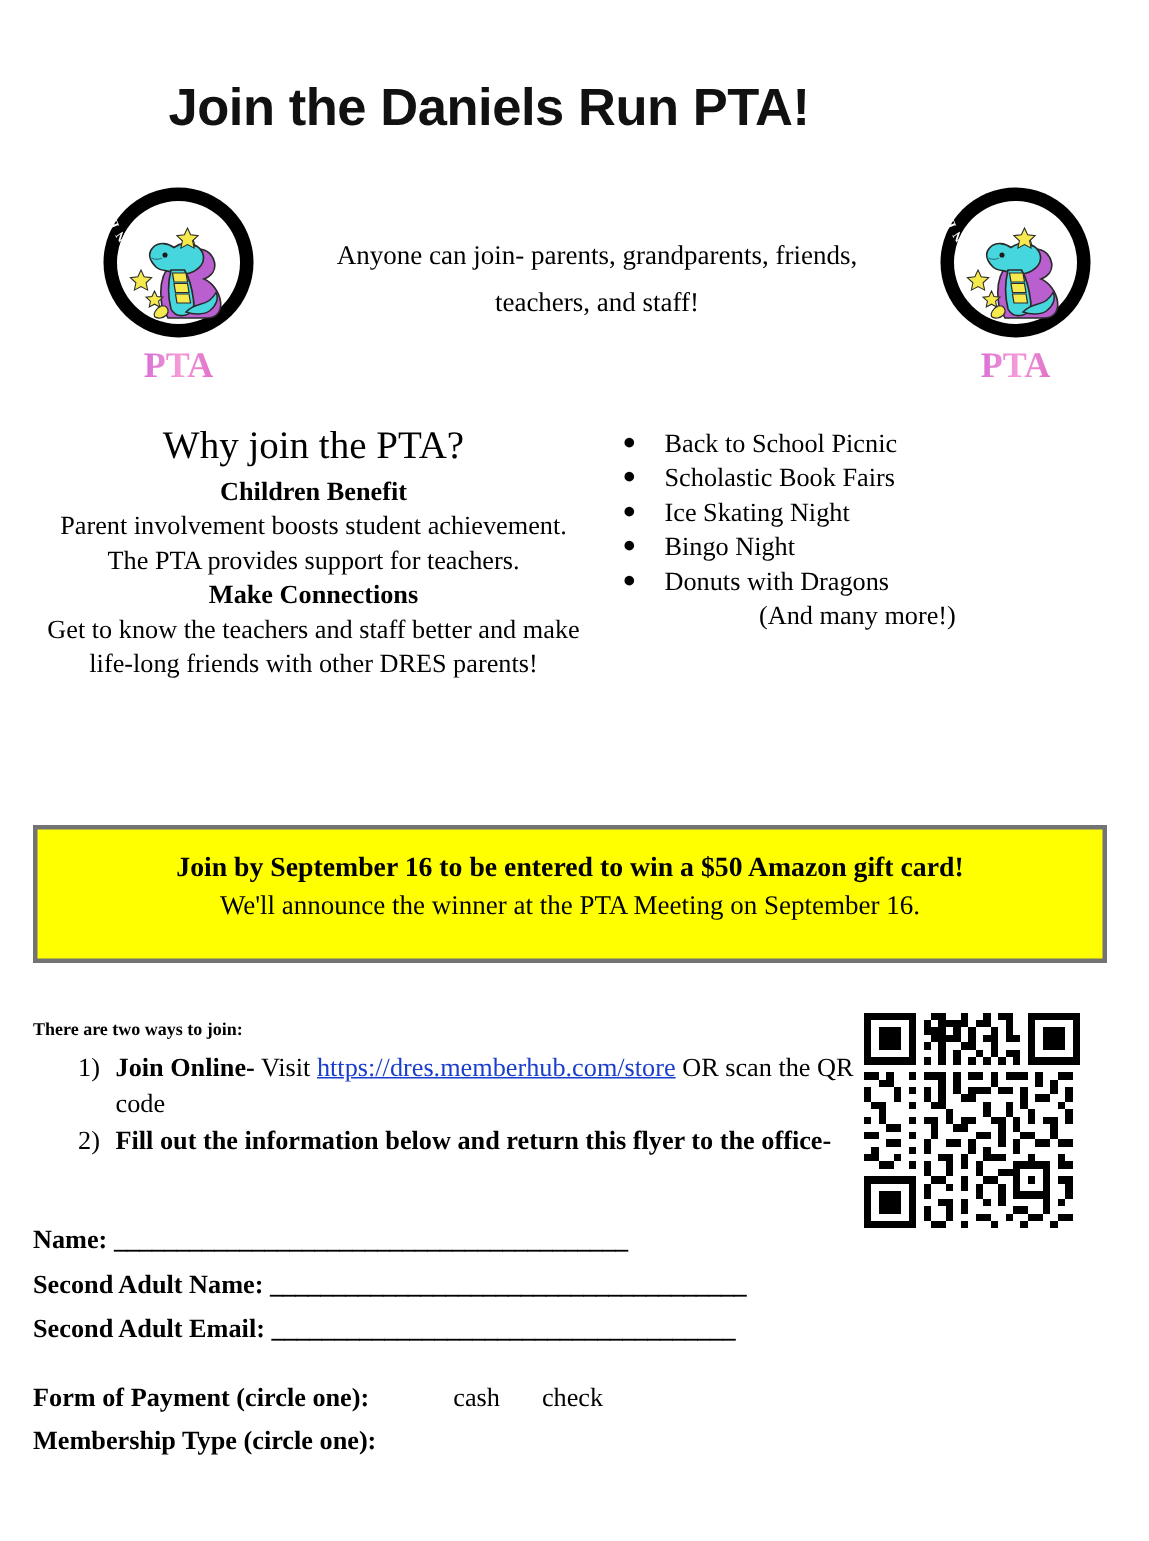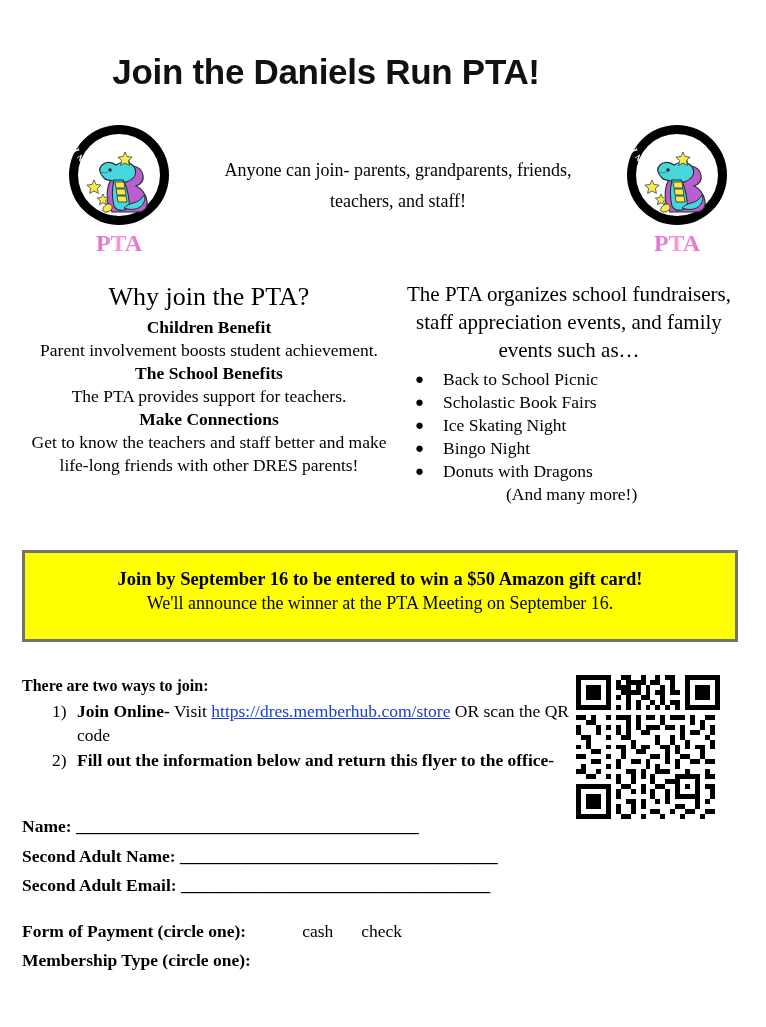--- a/index.html
+++ b/index.html
@@ -134,21 +134,21 @@
 
   
   .join-block {
     position: absolute;
     left: 22px;
     top: 674px;
     width: 548px;
   }
   .join-intro {
     font-weight: bold;
-    font-size: 16px;
+    font-size: 12px;
     line-height: 24px;
   }
   .join-list {
     margin: 0;
     padding: 0;
     list-style: none;
   }
   .join-list li {
     position: relative;
     padding-left: 55px;
@@ -291,28 +291,26 @@
     <text x="57" y="133" text-anchor="middle" font-family="'Liberation Serif',serif" font-size="24" font-weight="bold" fill="url(#ptaGradR)">PTA</text>
   </svg>
 </div>
 
 <div class="intro">Anyone can join- parents, grandparents, friends, teachers, and staff!</div>
 
 <div class="col-left">
   <div class="heading">Why join the PTA?</div>
   <div class="sub">Children Benefit</div>
   <div class="body">Parent involvement boosts student achievement.</div>
-  <div class="sub">The School Benefits</div>
   <div class="body">The PTA provides support for teachers.</div>
   <div class="sub">Make Connections</div>
   <div class="body">Get to know the teachers and staff better and make life-long friends with other DRES parents!</div>
 </div>
 
 <div class="col-right">
-  <div class="lead">The PTA organizes school fundraisers, staff appreciation events, and family events such as…</div>
   <ul class="event-list">
     <li><span class="bullet">●</span><span>Back to School Picnic</span></li>
     <li><span class="bullet">●</span><span>Scholastic Book Fairs</span></li>
     <li><span class="bullet">●</span><span>Ice Skating Night</span></li>
     <li><span class="bullet">●</span><span>Bingo Night</span></li>
     <li><span class="bullet">●</span><span>Donuts with Dragons</span></li>
   </ul>
   <div class="more-note">(And many more!)</div>
 </div>
 

